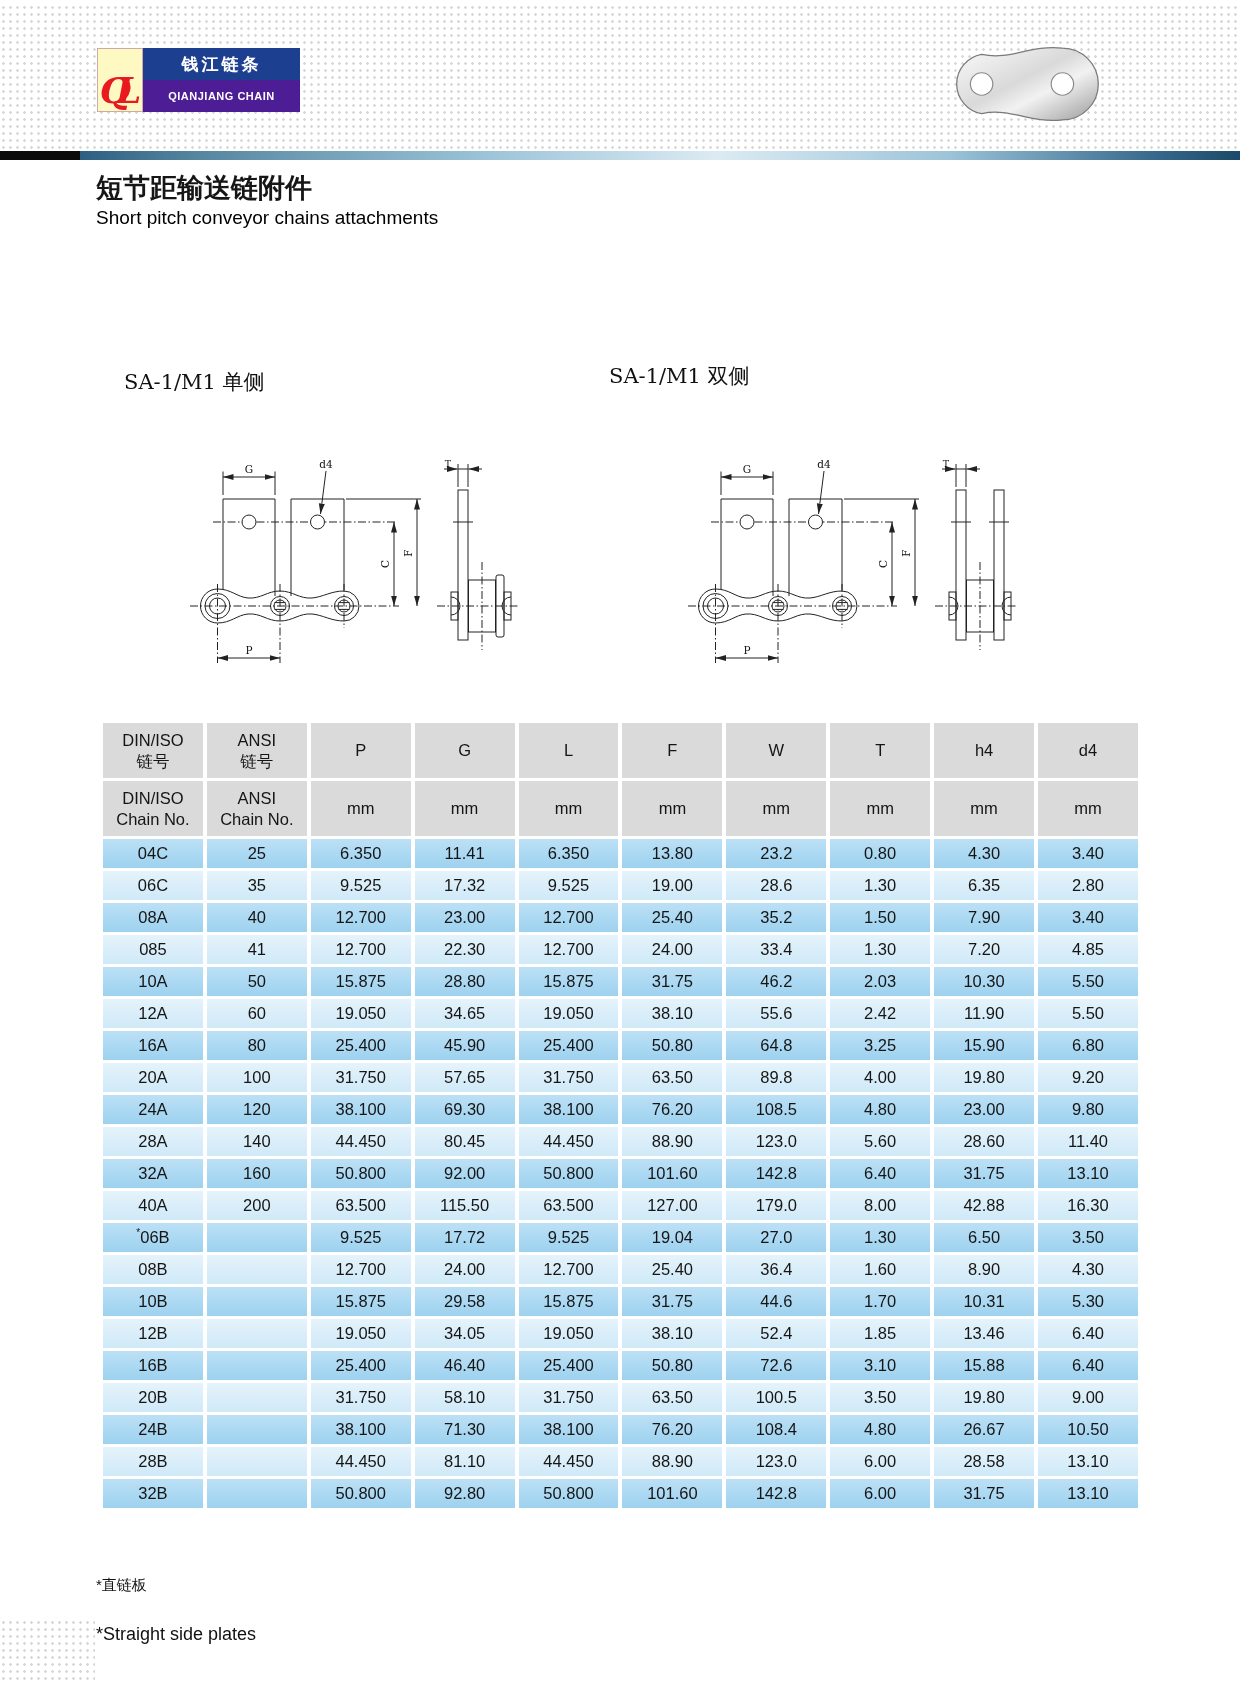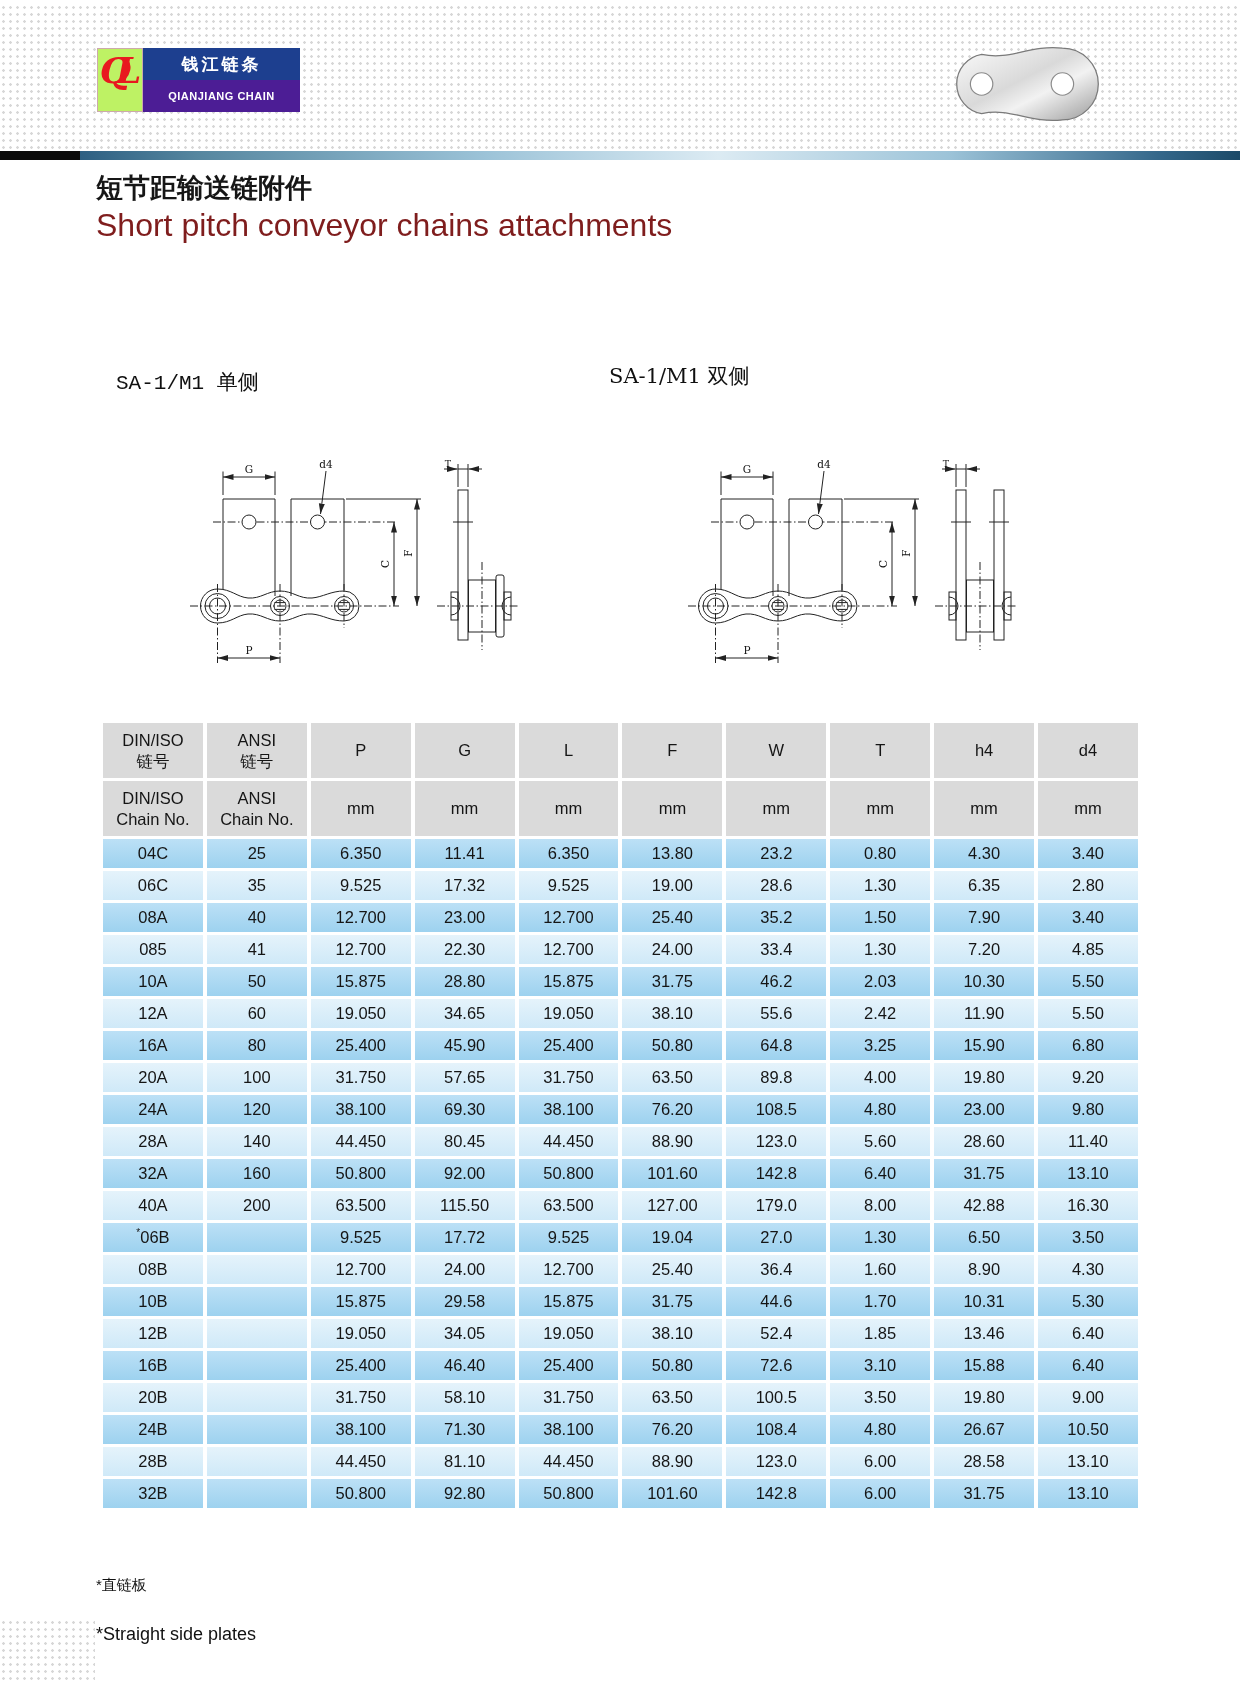--- a/index.html
+++ b/index.html
@@ -10,38 +10,38 @@
         background-image:radial-gradient(circle,#d7d7d7 1.3px,rgba(0,0,0,0) 1.45px);
         background-size:7px 7px;}
   .header-pattern{position:absolute;left:0;top:4px;width:1240px;height:147px;}
   .corner-pattern{position:absolute;left:0;top:1619px;width:95px;height:64px;}
   
   .bar-black{position:absolute;left:0;top:151px;width:80px;height:9px;background:#0b0b0b;}
   .bar-blue{position:absolute;left:80px;top:151px;width:1160px;height:9px;
             background:linear-gradient(90deg,#2d5f82 0%,#55869f 10%,#9cc3d8 35%,#dcebf3 55%,#9cc3d8 75%,#34678a 93%,#1c4a68 100%);}
   
   .logo{position:absolute;left:97px;top:48px;width:203px;height:64px;display:flex;}
-  .logo-yellow{width:46px;height:64px;background:#bef264;border:1px solid #caa;box-sizing:border-box;
-               display:flex;align-items:flex-start;justify-content:center;overflow:hidden;}
+  .logo-yellow{width:46px;height:64px;background:#fef9c3;border:1px solid #caa;box-sizing:border-box;
+               display:flex;align-items:flex-end;justify-content:center;overflow:hidden;}
   .logo-monogram{font-family:"DejaVu Serif",serif;font-style:italic;font-weight:bold;
                  font-size:36px;color:#e8191f;letter-spacing:-15px;padding-right:14px;}
   .logo-right{width:157px;height:64px;display:flex;flex-direction:column;}
   .logo-blue{height:32px;background:#1d3f8f;color:#fff;display:flex;align-items:center;justify-content:center;
              font-size:17px;font-weight:bold;letter-spacing:3px;}
   .logo-red{height:32px;background:#4c1d95;color:#fff;display:flex;align-items:center;justify-content:center;
             font-size:11px;font-weight:bold;letter-spacing:0.5px;}
   
   .chain-plate{position:absolute;left:943px;top:42px;width:158px;height:84px;}
   
   .title-cn{position:absolute;left:96px;top:170px;font-size:27px;font-weight:600;color:#161616;}
-  .title-en{position:absolute;left:96px;top:207px;font-size:32px;font-weight:400;color:#7f1d1d;}
+  .title-en{position:absolute;left:96px;top:207px;font-size:19px;font-weight:400;color:#000000;}
   
   .diag-title{position:absolute;font-family:"DejaVu Serif","Liberation Serif",serif;
               font-size:21px;color:#101010;}
-  .diag-title-left{left:116px;top:368px;font-family:Liberation Mono, monospace;}
+  .diag-title-left{left:124px;top:368px;}
   .diag-title-right{left:609px;top:362px;}
   .diag-svg{position:absolute;width:360px;height:230px;}
   .diag-svg-left{left:185px;top:458px;}
   .diag-svg-right{left:683px;top:458px;}
   
   .spec-table-wrap{position:absolute;left:99px;top:720px;width:1043px;}
   table.spec{width:100%;border-collapse:separate;border-spacing:4px 3px;table-layout:fixed;}
   table.spec th,table.spec td{text-align:center;vertical-align:middle;font-weight:400;
         font-size:16.5px;color:#151515;padding:0;}
   table.spec th{background:#dadada;height:55px;line-height:1.25;}

